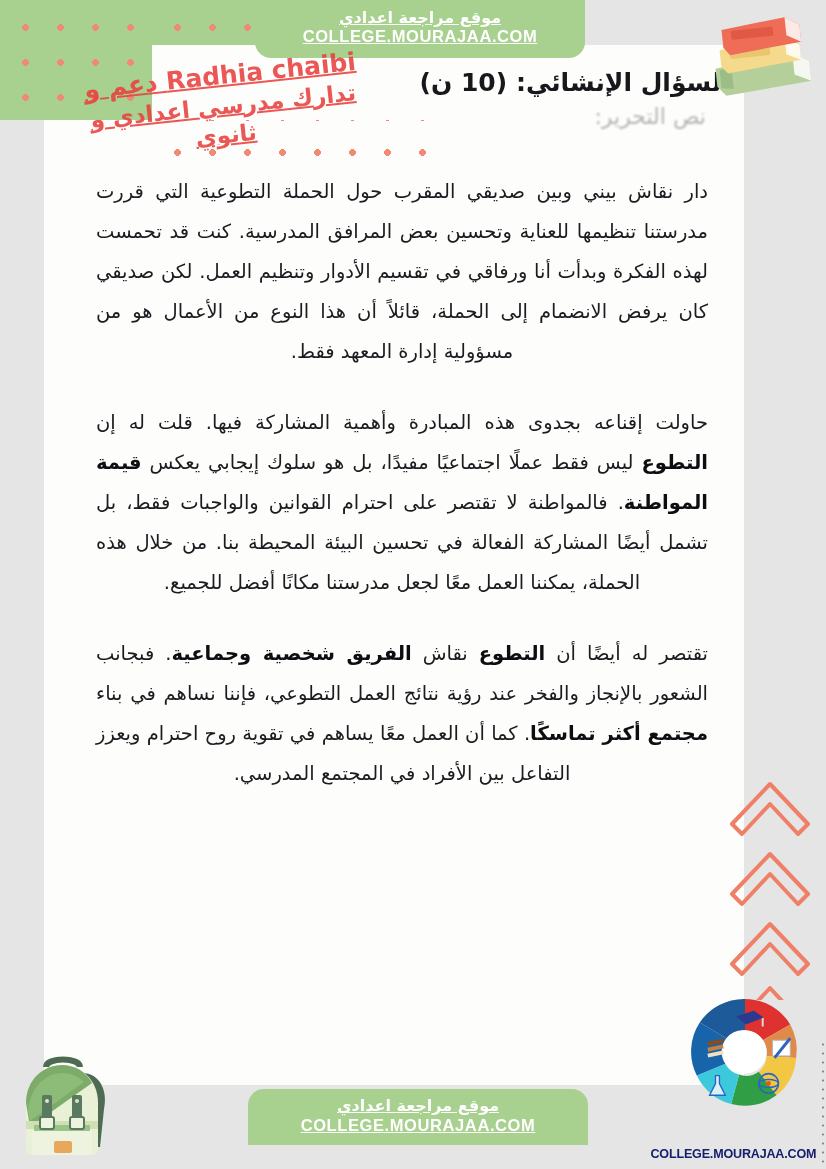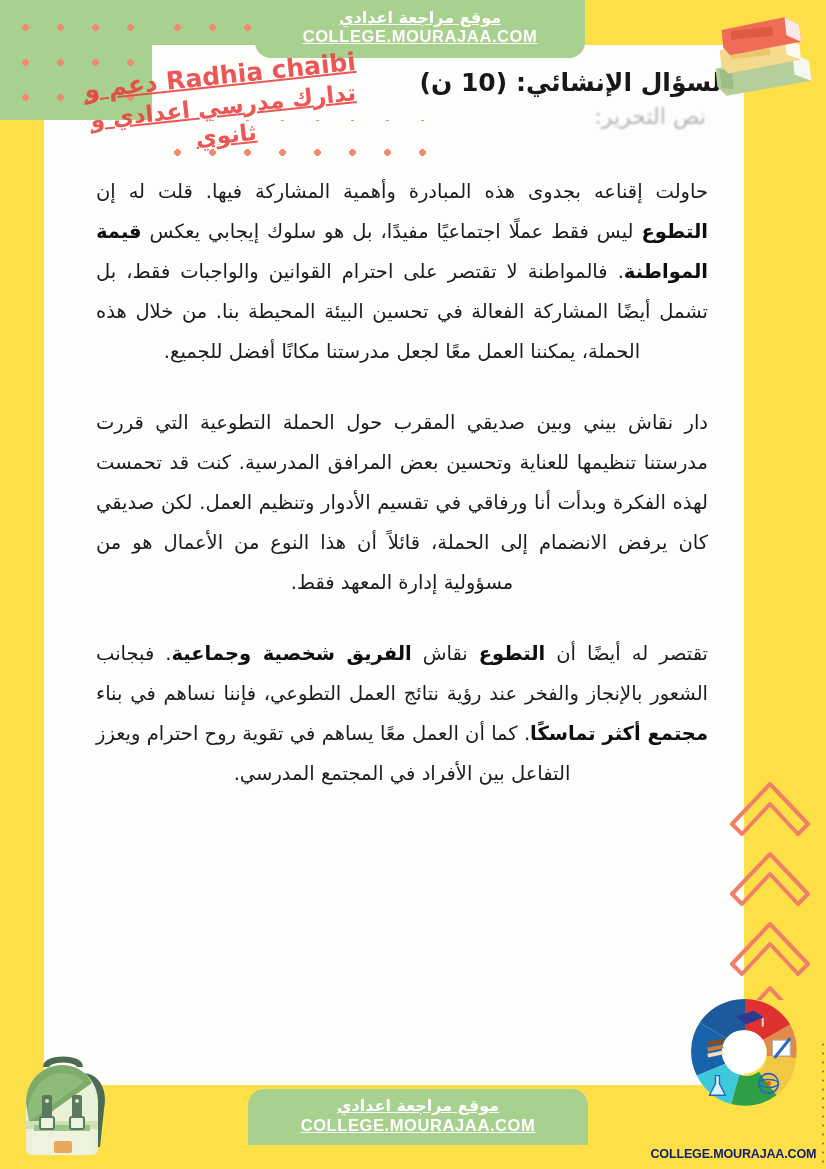--- a/index.html
+++ b/index.html
@@ -8,21 +8,21 @@
     width: 826px;
     height: 1169px;
     overflow: hidden;
     font-family: "DejaVu Sans", sans-serif;
   }
 
   #page {
     position: relative;
     width: 826px;
     height: 1169px;
-    background: #fde047;
+    background: #e5e5e5;
     overflow: hidden;
   }
 
   
   .dots-band {
     position: absolute;
     left: 0; top: 0;
     width: 152px; height: 120px;
     background-color: #a8d08f;
     background-image: radial-gradient(circle, #f08a72 3.2px, transparent 3.4px);
@@ -257,22 +257,22 @@
   <div class="watermark">
     <div class="wline l1">Radhia chaibi دعم و</div>
     <div class="wline l2">تدارك مدرسي اعدادي و</div>
     <div class="wline l3">ثانوي</div>
   </div>
 
   <div class="q-title">السؤال الإنشائي: (10 ن)</div>
   <div class="q-sub">نص التحرير:</div>
 
   <div class="essay">
+      <p><span>دار نقاش بيني وبين صديقي المقرب حول الحملة التطوعية التي قررت مدرستنا تنظيمها للعناية وتحسين بعض المرافق المدرسية. كنت قد تحمست لهذه الفكرة وبدأت أنا ورفاقي في تقسيم الأدوار وتنظيم العمل. لكن صديقي كان يرفض الانضمام إلى الحملة، قائلاً أن هذا النوع من الأعمال هو من مسؤولية إدارة المعهد فقط.</span></p>
       <p><span>حاولت إقناعه بجدوى هذه المبادرة وأهمية المشاركة فيها. قلت له إن </span><b>التطوع</b><span> ليس فقط عملًا اجتماعيًا مفيدًا، بل هو سلوك إيجابي يعكس </span><b>قيمة المواطنة</b><span>. فالمواطنة لا تقتصر على احترام القوانين والواجبات فقط، بل تشمل أيضًا المشاركة الفعالة في تحسين البيئة المحيطة بنا. من خلال هذه الحملة، يمكننا العمل معًا لجعل مدرستنا مكانًا أفضل للجميع.</span></p>
-      <p><span>دار نقاش بيني وبين صديقي المقرب حول الحملة التطوعية التي قررت مدرستنا تنظيمها للعناية وتحسين بعض المرافق المدرسية. كنت قد تحمست لهذه الفكرة وبدأت أنا ورفاقي في تقسيم الأدوار وتنظيم العمل. لكن صديقي كان يرفض الانضمام إلى الحملة، قائلاً أن هذا النوع من الأعمال هو من مسؤولية إدارة المعهد فقط.</span></p>
       <p><span>تقتصر له أيضًا أن </span><b>التطوع</b><span> نقاش </span><b>الفريق شخصية وجماعية</b><span>. فبجانب الشعور بالإنجاز والفخر عند رؤية نتائج العمل التطوعي، فإننا نساهم في بناء </span><b>مجتمع أكثر تماسكًا</b><span>. كما أن العمل معًا يساهم في تقوية روح احترام ويعزز التفاعل بين الأفراد في المجتمع المدرسي.</span></p>
     </div>
 
   <svg class="chevrons" viewBox="0 0 100 230">
     <g fill="none" stroke="#ef7f67" stroke-width="4" stroke-linejoin="round">
       <path d="M6 54 L44 14 L82 54 L72 64 L44 34 L16 64 Z"></path>
       <path d="M6 124 L44 84 L82 124 L72 134 L44 104 L16 134 Z"></path>
       <path d="M6 194 L44 154 L82 194 L72 204 L44 174 L16 204 Z"></path>
       <path d="M18 246 L44 218 L70 246"></path>
     </g>

